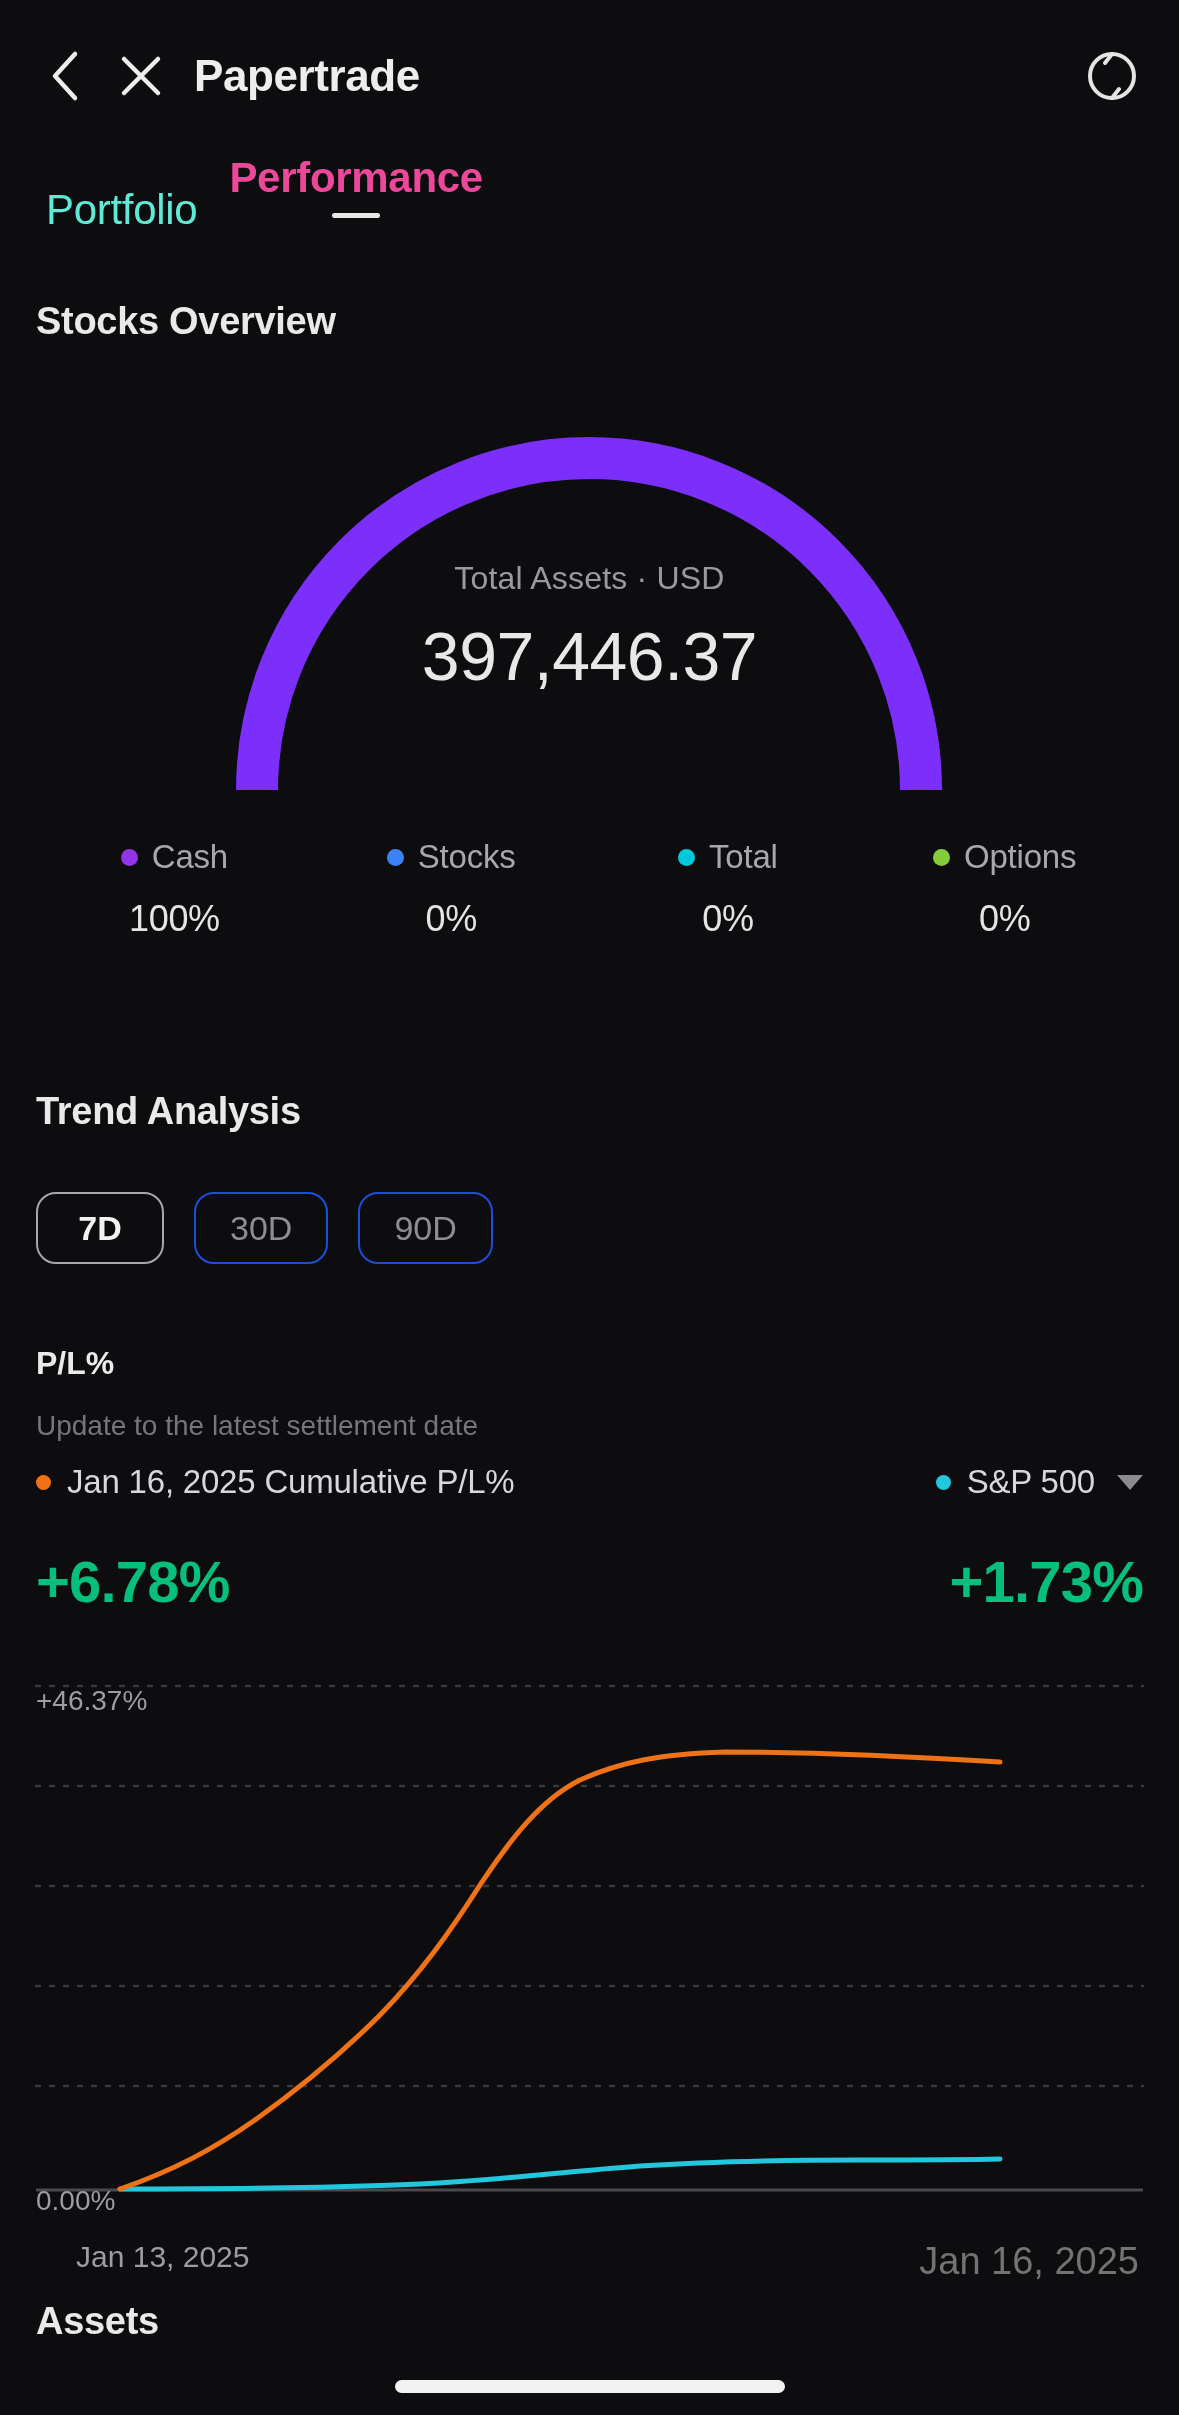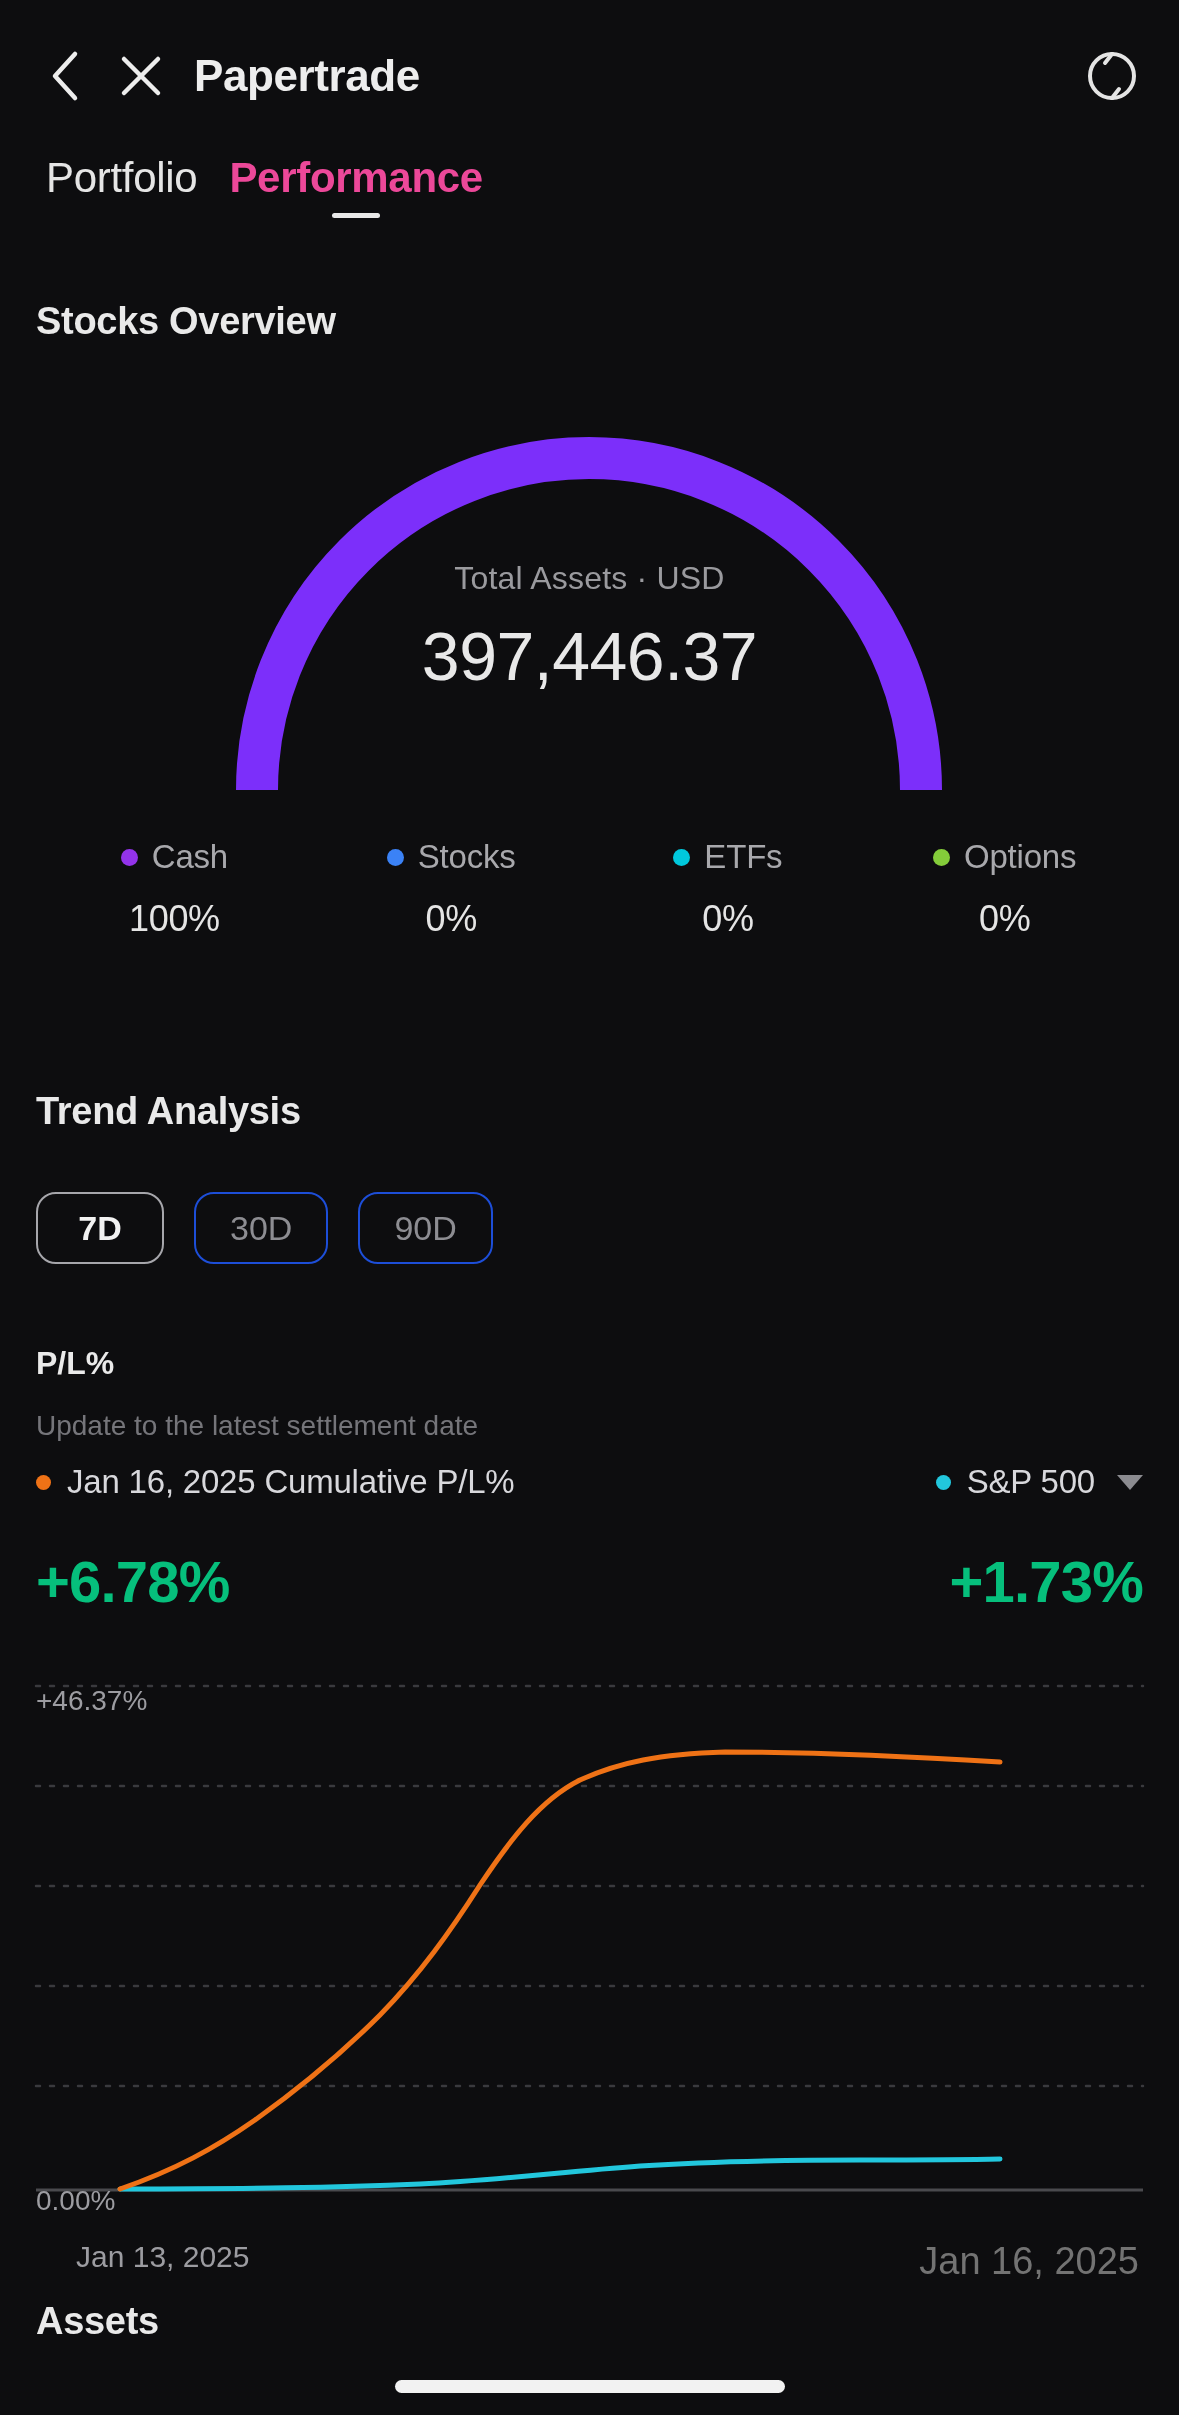--- a/index.html
+++ b/index.html
@@ -24,21 +24,21 @@
     font-size:44px; font-weight:700; color:#ededed; letter-spacing:-0.4px;
     white-space:nowrap;
   }
   .nav-spacer { flex:1; }
   .nav-refresh { width:58px; height:58px; }
 
   
   .tabs { position:absolute; top:150px; left:0; right:0; height:94px; display:flex; align-items:flex-start; padding:0 30px; }
   .tab { position:relative; padding:0 16px; cursor:pointer; }
   .tab-label { font-size:42px; letter-spacing:-0.3px; display:block; line-height:56px; }
-  .tab.inactive .tab-label { color:#e5e5e5; font-weight:400; }
+  .tab.inactive .tab-label { color:#5eead4; font-weight:400;margin-top:32px; }
   .tab.active .tab-label { color:#ec4899; font-weight:700; }
   .tab-underline { position:absolute; left:50%; transform:translateX(-50%); bottom:-12px; width:48px; height:5px; background:#e8e8e8; border-radius:3px; }
 
   
   .section-title { font-size:38px; font-weight:700; color:#e9e9e9; letter-spacing:-0.3px; }
 
   #assets-overview-title { position:absolute; top:300px; left:36px; }
 
   
   .gauge-wrap { position:absolute; top:400px; left:0; width:1179px; height:400px; }
@@ -152,21 +152,21 @@
     <div class="alloc-item">
       <div class="alloc-top">
         <span class="alloc-dot" style="background:#3b82f6"></span>
         <span class="alloc-name">Stocks</span>
       </div>
       <div class="alloc-pct">0%</div>
     </div>
     <div class="alloc-item">
       <div class="alloc-top">
         <span class="alloc-dot" style="background:#00c8dc"></span>
-        <span class="alloc-name">ETFs</span>
+        <span class="alloc-name">Total</span>
       </div>
       <div class="alloc-pct">0%</div>
     </div>
     <div class="alloc-item">
       <div class="alloc-top">
         <span class="alloc-dot" style="background:#84cc3a"></span>
         <span class="alloc-name">Options</span>
       </div>
       <div class="alloc-pct">0%</div>
     </div>

